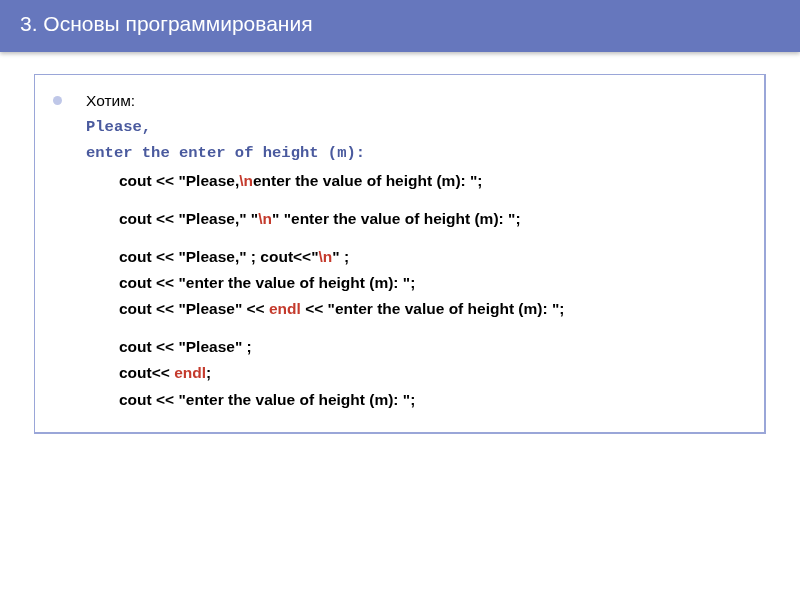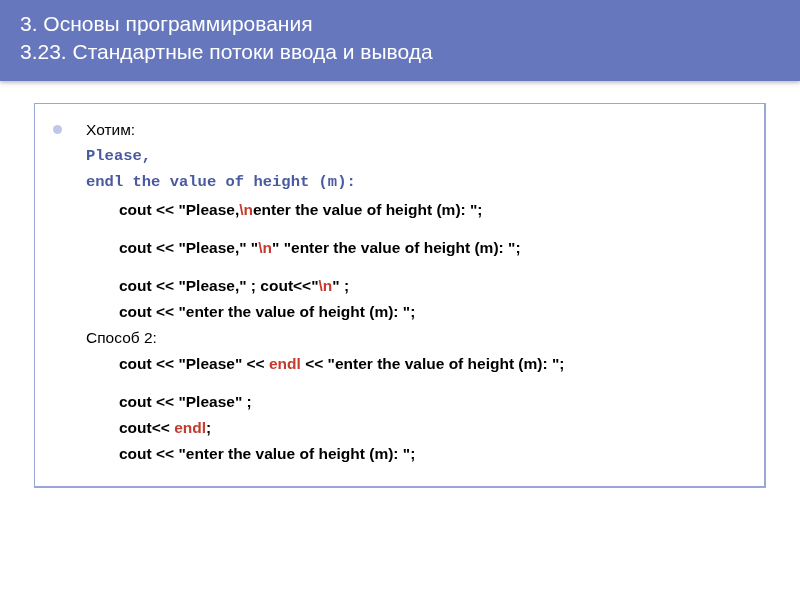--- a/index.html
+++ b/index.html
@@ -65,32 +65,31 @@
   .line { margin-bottom: 2px; }
   .gap { height: 12px; }
 </style>
 </head>
 <body>
 
 <div class="slide">
 
   <div class="title-bar">
     <span class="title-line">3. Основы программирования</span>
-    <span class="title-line">3.23. Стандартные потоки ввода и вывода</span>
   </div>
 
   <div class="body">
     <div class="content-box">
 
       <div class="bullet-row">
         <div class="bullet"></div>
         <div class="bullet-content">
           <div class="line">Хотим:</div>
           <div class="line accent-dark">Please,</div>
-          <div class="line accent-dark">endl the value of height (m):</div>
+          <div class="line accent-dark">enter the enter of height (m):</div>
         </div>
       </div>
 
 
       <div class="line indent-2 bold">
         <span>cout &lt;&lt; "Please,</span><span class="accent-red">\n</span><span>enter the value of height (m): ";</span>
       </div>
 
       <div class="gap"></div>
 
@@ -99,21 +98,20 @@
       </div>
 
       <div class="gap"></div>
 
       <div class="line indent-2 bold">
         <span>cout &lt;&lt; "Please," ;  cout&lt;&lt;"</span><span class="accent-red">\n</span><span>" ;</span>
       </div>
 
       <div class="line indent-2 bold">cout &lt;&lt; "enter the value of height (m): ";</div>
 
-      <div class="line indent-1">Способ 2:</div>
 
       <div class="line indent-2 bold">
         <span>cout &lt;&lt; "Please" &lt;&lt; </span><span class="accent-red">endl</span><span> &lt;&lt; "enter the value of height (m): ";</span>
       </div>
 
       <div class="gap"></div>
 
       <div class="line indent-2 bold">cout &lt;&lt; "Please" ;</div>
 
       <div class="line indent-2 bold">

